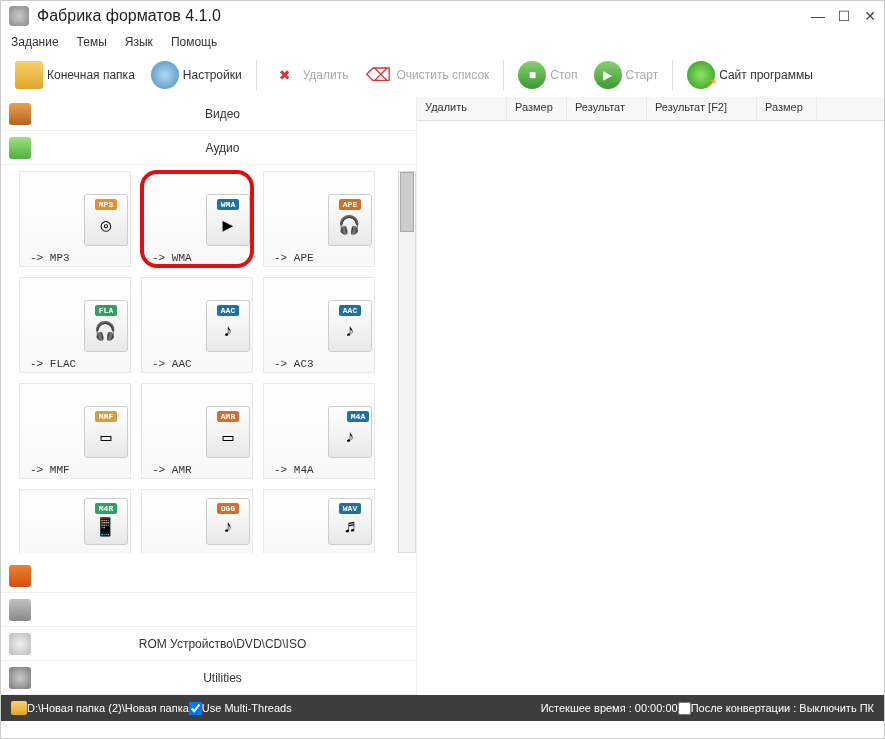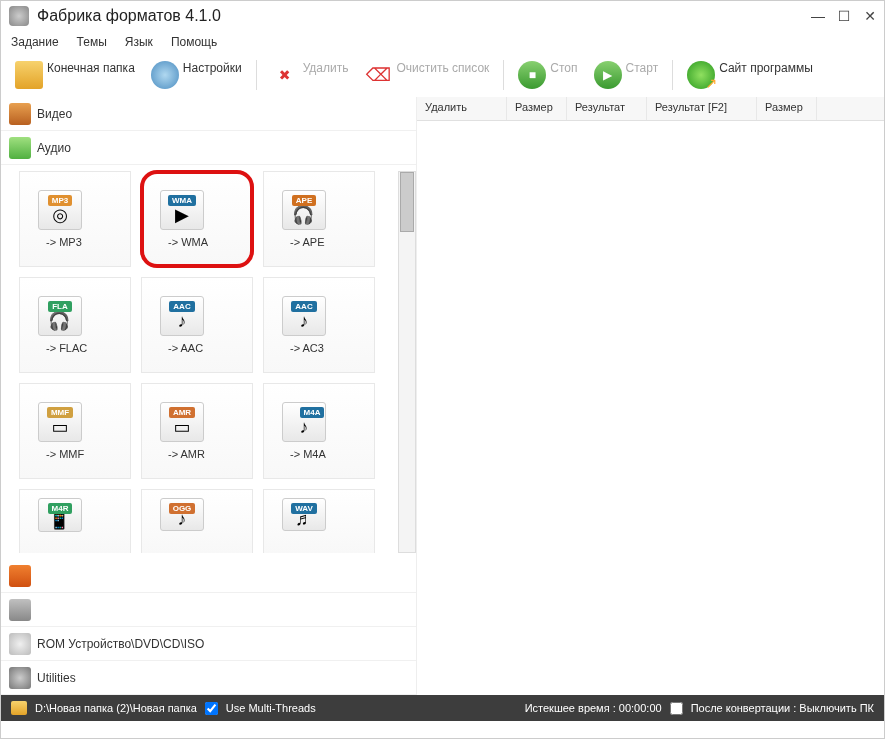--- a/index.html
+++ b/index.html
@@ -5,61 +5,61 @@
 * { box-sizing: border-box; margin: 0; padding: 0; }
 body { font-family: "Segoe UI", Tahoma, sans-serif; font-size: 12px; background: #fff; width: 885px; height: 739px; position: relative; border: 1px solid #ccc; }
 .titlebar { display: flex; align-items: center; height: 30px; padding: 4px 8px; }
 .titlebar .app-icon { width: 20px; height: 20px; background: radial-gradient(circle,#ccc,#888); border-radius: 4px; margin-right: 8px; }
 .titlebar .title { flex: 1; font-size: 16px; color: #222; }
 .win-btns { display: flex; gap: 14px; }
 .win-btn { width: 12px; height: 12px; display: flex; align-items: center; justify-content: center; font-size: 14px; color: #444; cursor: pointer; }
 .menubar { display: flex; gap: 18px; padding: 4px 10px 8px 10px; }
 .menubar span { color: #333; cursor: pointer; }
 .toolbar { display: flex; align-items: center; padding: 2px 8px 6px 8px; gap: 4px; flex-wrap: wrap; }
-.tool-item { display: flex; gap: 4px; padding: 2px 6px; cursor: pointer; color: #333; }
+.tool-item { display: flex; align-items: center; gap: 4px; padding: 2px 6px; cursor: pointer; color: #333; }
 .tool-item.disabled { color: #aaa; }
 .tool-icon { width: 28px; height: 28px; display: flex; align-items: center; justify-content: center; font-size: 20px; }
 .tool-sep { width: 1px; height: 30px; background: #ddd; margin: 0 4px; }
 .ico-folder { background: linear-gradient(#f7d26d,#e3a328); border-radius: 3px; }
 .ico-gear { background: radial-gradient(circle,#b0d8f0,#4a8cc0); border-radius: 50%; }
 .ico-del { position: relative; }
 .ico-del::after { content: "✖"; color: #d33; font-size: 14px; }
 .ico-clear { position: relative; }
 .ico-clear::after { content: "⌫"; color: #d33; font-size: 18px; }
 .ico-stop { background: linear-gradient(#88d070,#3a9a30); border-radius: 50%; position: relative; }
 .ico-stop::after { content: "■"; color: #fff; font-size: 12px; }
 .ico-start { background: linear-gradient(#88d070,#3a9a30); border-radius: 50%; position: relative; }
 .ico-start::after { content: "▶"; color: #fff; font-size: 12px; }
 .ico-globe { background: radial-gradient(circle,#90e060,#2a9a20); border-radius: 50%; position: relative; }
 .ico-globe::after { content: "↗"; color: #fa3; position: absolute; right: -2px; bottom: -2px; font-size: 14px; }
 .content { display: flex; height: 598px; }
 .left-panel { width: 416px; display: flex; flex-direction: column; border-right: 1px solid #eee; }
 .cat-row { display: flex; align-items: center; height: 34px; padding: 0 8px; border-bottom: 1px solid #f0f0f0; cursor: pointer; }
 .cat-row .cat-icon { width: 22px; height: 22px; margin-right: 6px; border-radius: 3px; }
-.cat-row .cat-label { flex: 1; text-align: left; color: #333; }
+.cat-row .cat-label { flex: 1; text-align: center; color: #333; }
 .ci-video { background: linear-gradient(#e8a050,#b86020); }
 .ci-audio { background: linear-gradient(#a0e080,#50b040); }
 .ci-photo { background: linear-gradient(#f08030,#d05010); }
 .ci-doc { background: linear-gradient(#c0c0c0,#888); }
 .ci-rom { background: radial-gradient(circle,#f0f0f0,#bbb); border-radius: 50%; }
 .ci-util { background: radial-gradient(circle,#ccc,#777); border-radius: 50%; }
 .formats-area { flex: 1; overflow: hidden; position: relative; padding: 6px; }
 .formats-grid { display: grid; grid-template-columns: repeat(3, 112px); gap: 10px; padding-left: 12px; }
-.fmt-cell { width: 112px; height: 96px; border: 1px solid #e8e8e8; background: linear-gradient(to bottom,#fff,#f8f8f8); display: flex; flex-direction: column; align-items: flex-start; justify-content: flex-end; padding: 18px; cursor: pointer; position: relative; }
+.fmt-cell { width: 112px; height: 96px; border: 1px solid #e8e8e8; background: linear-gradient(to bottom,#fff,#f8f8f8); display: flex; flex-direction: column; align-items: flex-end; justify-content: flex-end; padding: 2px; cursor: pointer; position: relative; font-family: Liberation Mono, monospace; }
 .fmt-cell.highlighted { outline: 4px solid #d11; outline-offset: -3px; border-radius: 16px; }
 .fmt-file-icon { width: 44px; height: 52px; background: linear-gradient(#fff,#e8e8e8); border: 1px solid #ccc; border-radius: 3px; position: relative; display: flex; flex-direction: column; align-items: center; justify-content: center; margin-bottom: 6px; }
 .fmt-badge { font-size: 8px; font-weight: bold; color: #fff; padding: 1px 4px; border-radius: 2px; position: absolute; top: 4px; }
 .fmt-symbol { font-size: 18px; margin-top: 10px; }
 .fmt-label { font-size: 11px; color: #333; align-self: flex-start; padding-left: 8px; }
 .scroll-track { position: absolute; right: 0; top: 6px; bottom: 6px; width: 18px; background: #f4f4f4; border: 1px solid #ddd; }
 .scroll-thumb { position: absolute; left: 1px; right: 1px; top: 0; height: 60px; background: #ccc; border: 1px solid #aaa; }
 .right-panel { flex: 1; display: flex; flex-direction: column; }
 .table-header { display: flex; height: 24px; background: #f7f7f7; border-bottom: 1px solid #e0e0e0; }
 .th { padding: 4px 8px; border-right: 1px solid #e8e8e8; font-size: 11px; color: #333; }
-.statusbar { display: flex; align-items: center; height: 26px; background: #3d3d3d; color: #fff; font-size: 11px; padding: 0 10px; gap: 8px; }
+.statusbar { display: flex; align-items: center; height: 26px; background: #3d3d3d; color: #fff; font-size: 11px; padding: 0 10px; gap: 0; }
 .statusbar .folder-ico { width: 16px; height: 14px; background: linear-gradient(#f7d26d,#e3a328); border-radius: 2px; }
 .statusbar input[type=checkbox] { vertical-align: middle; }
 .sb-spacer { flex: 1; }
 </style>
 </head>
 <body>
 
 <div class="titlebar">
   <div class="app-icon"></div>
   <div class="title">Фабрика форматов 4.1.0</div>

